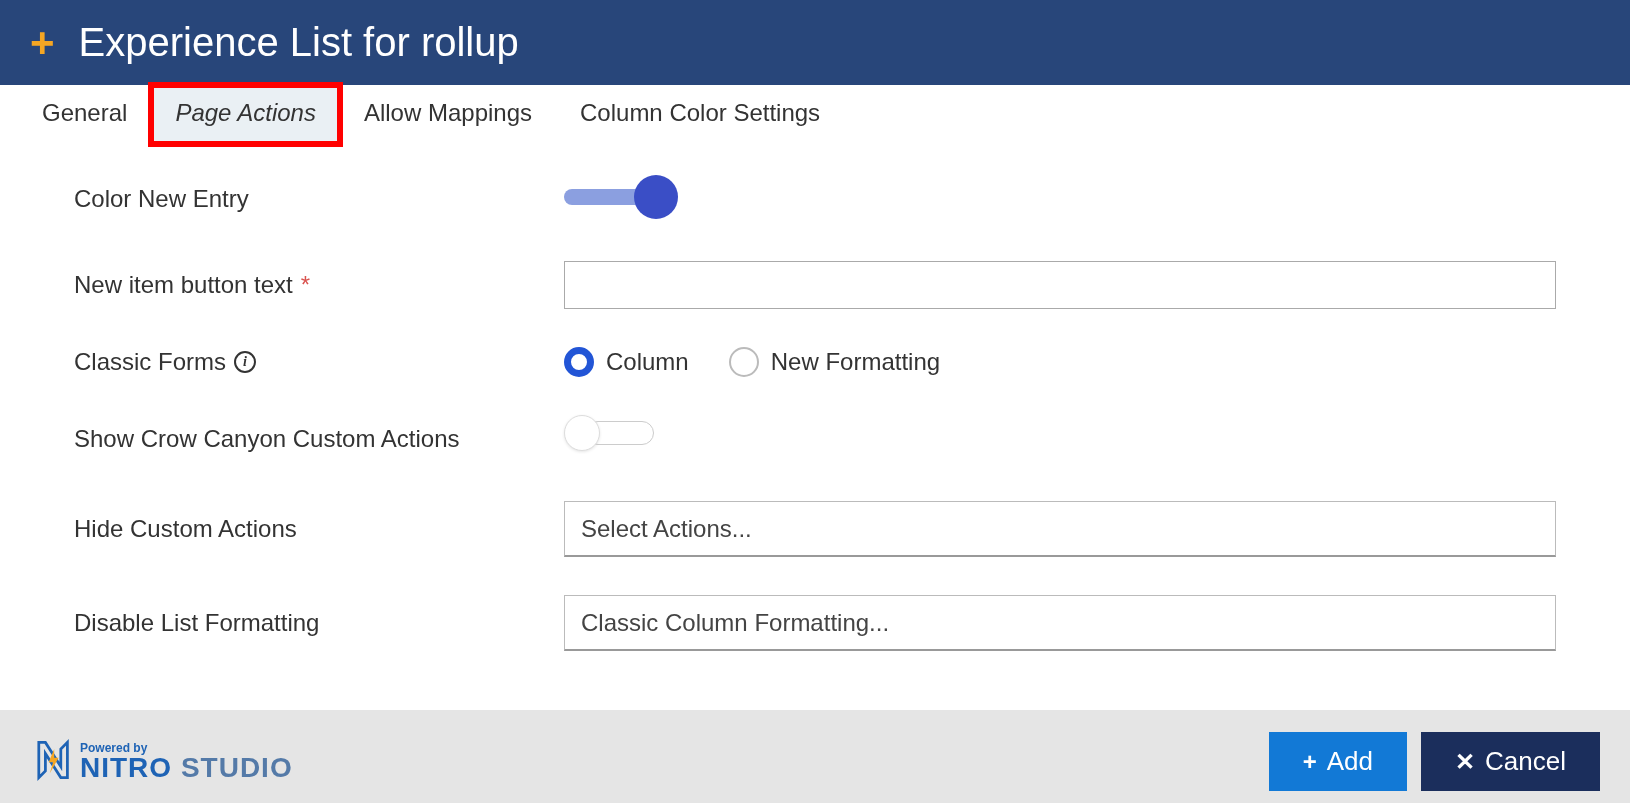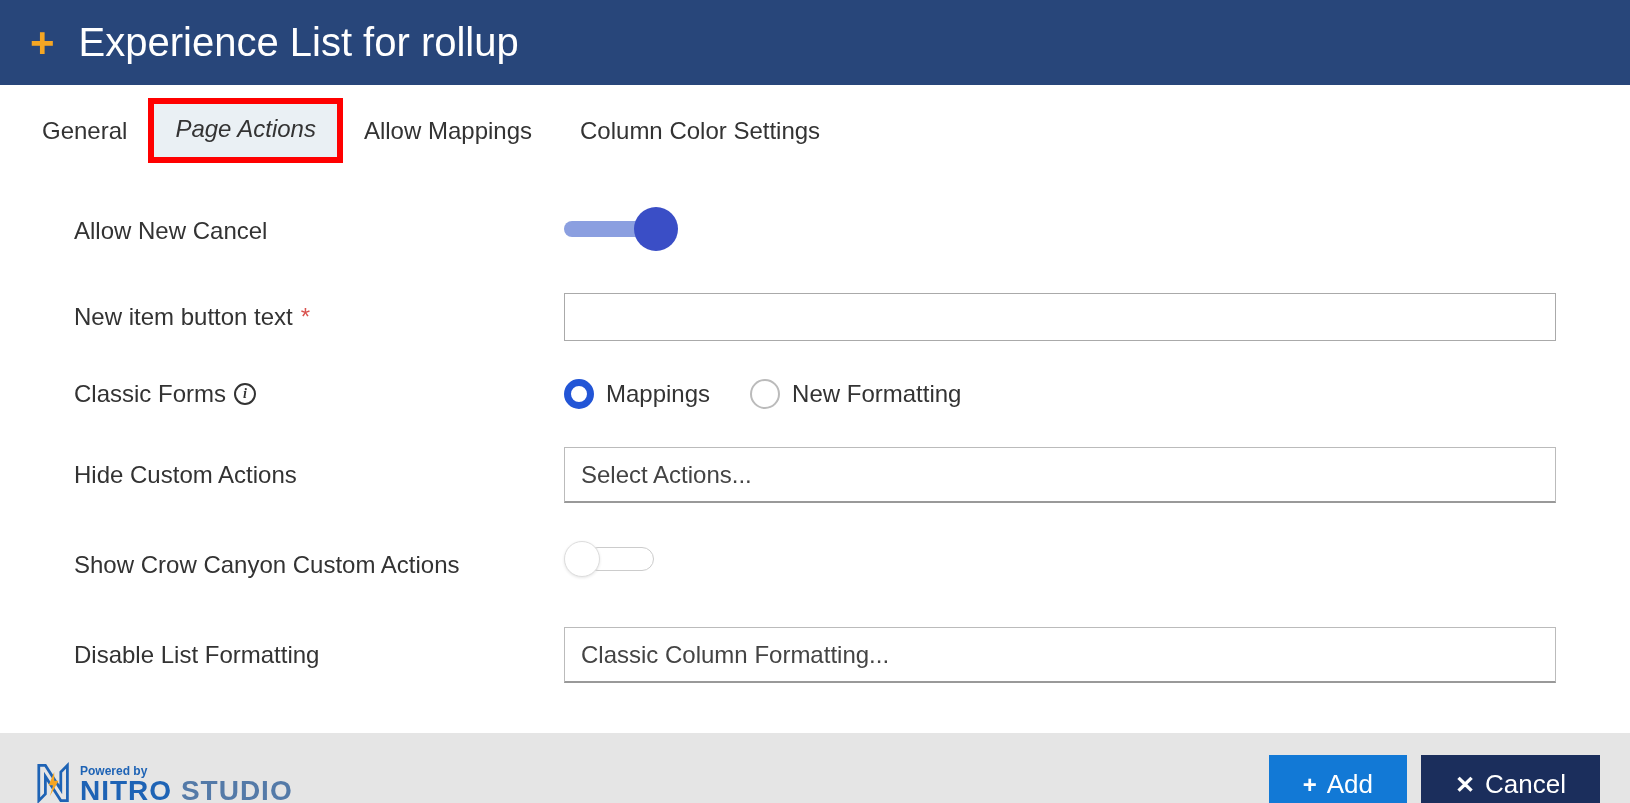--- a/index.html
+++ b/index.html
@@ -27,23 +27,22 @@
       line-height: 1;
     }
     .header .title {
       color: #fff;
       font-size: 40px;
       font-weight: 400;
     }
     .tabs {
       display: flex;
       gap: 0;
-      padding: 16px 18px;
+      padding: 0 18px;
       border-bottom: 1px solid transparent;
-      align-items: center;
     }
     .tab {
       padding: 14px 24px;
       font-size: 24px;
       color: #333;
       cursor: pointer;
       position: relative;
     }
     .tab.active {
       background: #eaf0f4;
@@ -261,21 +260,21 @@
 <div class="tabs">
   <div class="tab">General</div>
   <div class="tab active highlighted">Page Actions</div>
   <div class="tab">Allow Mappings</div>
   <div class="tab">Column Color Settings</div>
 </div>
 
 <div class="form-body">
 
   <div class="form-row">
-    <div class="form-label">Allow New Cancel</div>
+    <div class="form-label">Color New Entry</div>
     <div class="form-control">
       <div class="toggle toggle-on">
         <div class="toggle-track"></div>
         <div class="toggle-knob"></div>
       </div>
     </div>
   </div>
 
   <div class="form-row">
     <div class="form-label">
@@ -289,50 +288,50 @@
 
   <div class="form-row">
     <div class="form-label">
       <span>Classic Forms</span>
       <span class="info-icon">i</span>
     </div>
     <div class="form-control">
       <div class="radio-group">
         <div class="radio-option">
           <span class="radio-circle selected"></span>
-          <span>Mappings</span>
+          <span>Column</span>
         </div>
         <div class="radio-option">
           <span class="radio-circle"></span>
           <span>New Formatting</span>
         </div>
       </div>
     </div>
   </div>
 
   <div class="form-row">
-    <div class="form-label">Hide Custom Actions</div>
-    <div class="form-control">
-      <div class="select-input">
-        <span>Select Actions...</span>
-      </div>
-    </div>
-  </div>
-
-  <div class="form-row">
     <div class="form-label">Show Crow Canyon Custom Actions</div>
     <div class="form-control">
       <div class="toggle toggle-off">
         <div class="toggle-track"></div>
         <div class="toggle-knob"></div>
       </div>
     </div>
   </div>
 
-  <div class="form-row" style="margin-bottom:0">
+  <div class="form-row">
+    <div class="form-label">Hide Custom Actions</div>
+    <div class="form-control">
+      <div class="select-input">
+        <span>Select Actions...</span>
+      </div>
+    </div>
+  </div>
+
+  <div class="form-row" style="margin-bottom:9px">
     <div class="form-label">Disable List Formatting</div>
     <div class="form-control">
       <div class="select-input">
         <span>Classic Column Formatting...</span>
       </div>
     </div>
   </div>
 
 </div>
 

